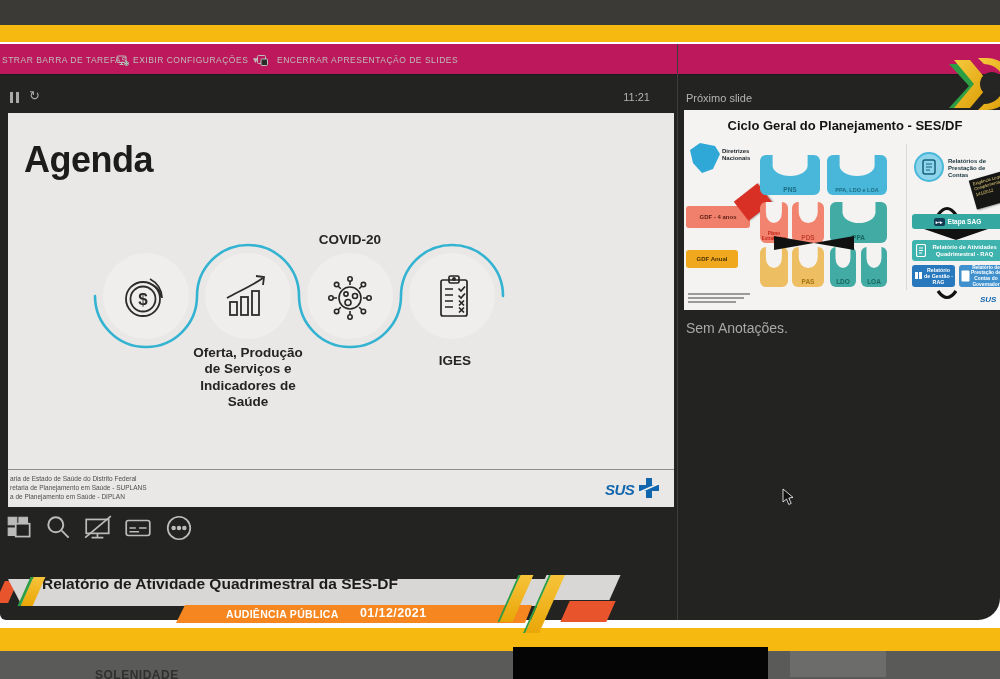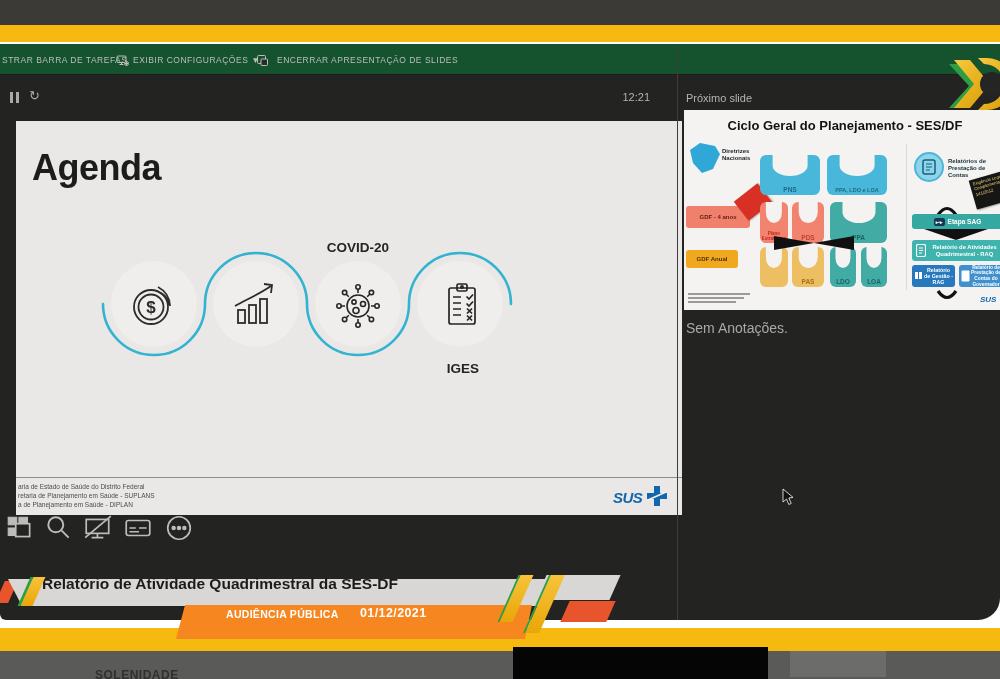--- a/index.html
+++ b/index.html
@@ -9,29 +9,29 @@
   
   #bar-top-dark{left:0;top:0;width:1000px;height:25px;background:#3b3a37;}
   #bar-top-yellow{left:0;top:25px;width:1000px;height:17px;background:#f5b90f;}
   #bar-bottom-yellow{left:0;top:628px;width:1000px;height:23px;background:#f5b90f;}
   #bottom-gray{left:0;top:651px;width:1000px;height:28px;background:#5a5a58;}
   #bottom-black-rect{left:513px;top:647px;width:255px;height:32px;background:#050505;}
   #bottom-gray-rect{left:790px;top:651px;width:96px;height:26px;background:#6c6c6a;}
   #bottom-partial-text{left:95px;top:668px;font-weight:bold;font-size:12px;color:#30302e;letter-spacing:.5px;}
   
   #app{left:0;top:44px;width:1000px;height:576px;background:#232321;border-radius:0 0 22px 6px;overflow:hidden;}
-  #toolbar{left:0;top:0;width:1000px;height:31px;background:#14532d;border-bottom:1px solid #1c1c1a;}
+  #toolbar{left:0;top:0;width:1000px;height:31px;background:#be185d;border-bottom:1px solid #1c1c1a;}
   .tb-label{position:absolute;top:11px;font-size:8.5px;letter-spacing:.5px;color:#bdbdbb;white-space:nowrap;}
   .tb-icon{position:absolute;top:9px;}
   #playbar-pause{left:10px;top:48px;width:12px;height:12px;}
   #playbar-pause i{position:absolute;top:0;width:3px;height:11px;background:#a9a9a7;}
   #playbar-reset{left:29px;top:44px;color:#a9a9a7;font-size:13px;}
   #timer{left:598px;top:47px;width:52px;text-align:right;font-size:11px;color:#b2b2b0;}
   
-  #slide{left:16px;top:69px;width:666px;height:394px;background:#e9e8e6;margin-top:8px;}
+  #slide{left:8px;top:69px;width:666px;height:394px;background:#e9e8e6;}
   #slide-title{left:16px;top:26px;font-size:36px;font-weight:bold;color:#1c1c1a;letter-spacing:-.5px;}
   .item-label{position:absolute;text-align:center;font-weight:bold;font-size:13.5px;line-height:1.22;color:#242422;}
   #wave-svg{left:84px;top:130px;}
   .item-icon{position:absolute;width:52px;height:52px;}
   #slide-divider{left:0;top:356px;width:666px;height:1px;background:#8d8d8b;}
   #slide-footer{left:2px;top:361px;font-size:6.5px;line-height:1.4;color:#4c4c4a;}
   #sus-logo{left:597px;top:363px;}
   #sus-text{position:absolute;left:0;top:5px;font-size:15px;font-weight:bold;font-style:italic;color:#1266ad;letter-spacing:-.5px;}
   
   .tool-btn{position:absolute;top:469px;width:30px;height:30px;}
@@ -45,21 +45,21 @@
   #thumb-vline{position:absolute;left:222px;top:34px;width:1px;height:146px;background:#d8d8d6;}
   .tab{position:absolute;border-radius:6px;overflow:hidden;}
   .tab .notch{position:absolute;top:0;left:50%;transform:translateX(-50%);width:58%;height:52%;background:#f4f3f1;border-radius:0 0 50% 50%;}
   .tab .tlabel{position:absolute;left:0;bottom:2px;width:100%;text-align:center;font-size:6.5px;font-weight:bold;}
   .thumb-small{font-size:6px;font-weight:bold;line-height:1.15;}
   .rt-btn{position:absolute;border-radius:3px;color:#fff;display:flex;align-items:center;justify-content:center;text-align:center;}
   
   #banner{left:0;top:573px;width:660px;height:62px;z-index:6;}
   #banner-gray{position:absolute;left:8px;top:6px;width:548px;height:27px;background:#d8d7d5;clip-path:polygon(0 0,100% 0,calc(100% - 18px) 100%,14px 100%);}
   #banner-title{position:absolute;left:42px;top:2px;font-size:15.5px;font-weight:bold;color:#1b1b19;white-space:nowrap;}
-  #banner-orange{position:absolute;left:176px;top:32px;width:356px;height:34px;background:#f6861f;clip-path:polygon(9px 0,100% 0,calc(100% - 7px) 100%,0 100%);}
+  #banner-orange{position:absolute;left:176px;top:32px;width:356px;height:18px;background:#f6861f;clip-path:polygon(9px 0,100% 0,calc(100% - 7px) 100%,0 100%);}
   #banner-subtitle{position:absolute;left:50px;top:3px;font-size:10.5px;font-weight:bold;color:#fff;letter-spacing:.3px;}
   #banner-date{position:absolute;left:184px;top:1px;font-size:12.5px;font-weight:bold;color:#fff;letter-spacing:.4px;}
   .stripe{position:absolute;transform:skewX(-24deg);}
   
   #gdf-logo{left:948px;top:56px;width:52px;height:56px;z-index:7;}
   
   #cursor{left:782px;top:488px;z-index:8;}
 </style>
 </head>
 <body>
@@ -89,21 +89,21 @@
           </svg>
       </span>
       <span class="tb-label" style="left:277px;">ENCERRAR APRESENTAÇÃO DE SLIDES</span>
     </div>
 
     <div class="abs" id="playbar-pause">
       <i style="left:0;"></i>
         <i style="left:6px;"></i>
     </div>
     <div class="abs" id="playbar-reset">↻</div>
-    <div class="abs" id="timer">12:21</div>
+    <div class="abs" id="timer">11:21</div>
 
     <div class="abs" id="slide">
       <div class="abs" id="slide-title">Agenda</div>
 
       <div class="item-label" style="left:292px;top:119px;width:100px;">COVID-20</div>
 
       <svg class="abs" id="wave-svg" width="424" height="112" viewBox="0 0 424 112">
         <circle cx="54" cy="53" r="43" fill="#efeeec"></circle>
         <circle cx="156" cy="53" r="43" fill="#efeeec"></circle>
         <circle cx="258" cy="53" r="43" fill="#efeeec"></circle>
@@ -150,20 +150,21 @@
         <g fill="none" stroke="#262624" stroke-width="1.7">
           <rect x="13" y="9" width="26" height="36" rx="2"></rect>
           <rect x="21" y="5" width="10" height="7" rx="1.5"></rect>
           <circle cx="26" cy="8" r="1.1"></circle>
           <path d="M17 18h8M17 24h8M17 30h8M17 36h8"></path>
           <path d="M30.5 17.5l2.5 2.5 4-4.5M30.5 24.5l2.5 2.5 4-4.5"></path>
           <path d="M31 29.5l5 5M36 29.5l-5 5M31 36.5l5 5M36 36.5l-5 5"></path>
         </g>
       </svg>
 
+      <div class="item-label" style="left:182px;top:232px;width:116px;">Oferta, Produção de Serviços e Indicadores de Saúde</div>
       <div class="item-label" style="left:398px;top:240px;width:98px;">IGES</div>
 
       <div class="abs" id="slide-divider"></div>
       <div class="abs" id="slide-footer">
         <div>aria de Estado de Saúde do Distrito Federal</div>
         <div>retaria de Planejamento em Saúde - SUPLANS</div>
         <div>a de Planejamento em Saúde - DIPLAN</div>
       </div>
       <div class="abs" id="sus-logo" style="width:58px;height:26px;">
         <span id="sus-text">SUS</span>

